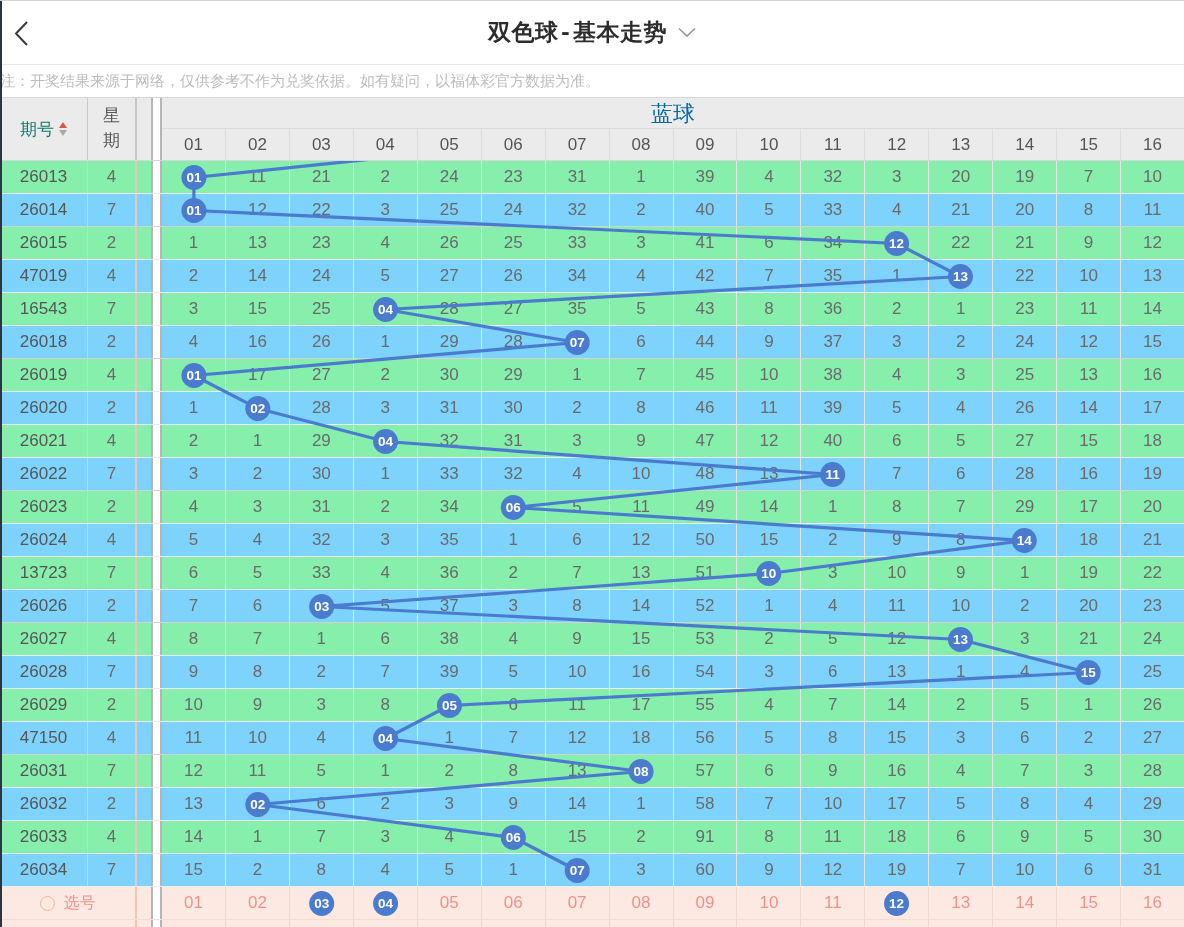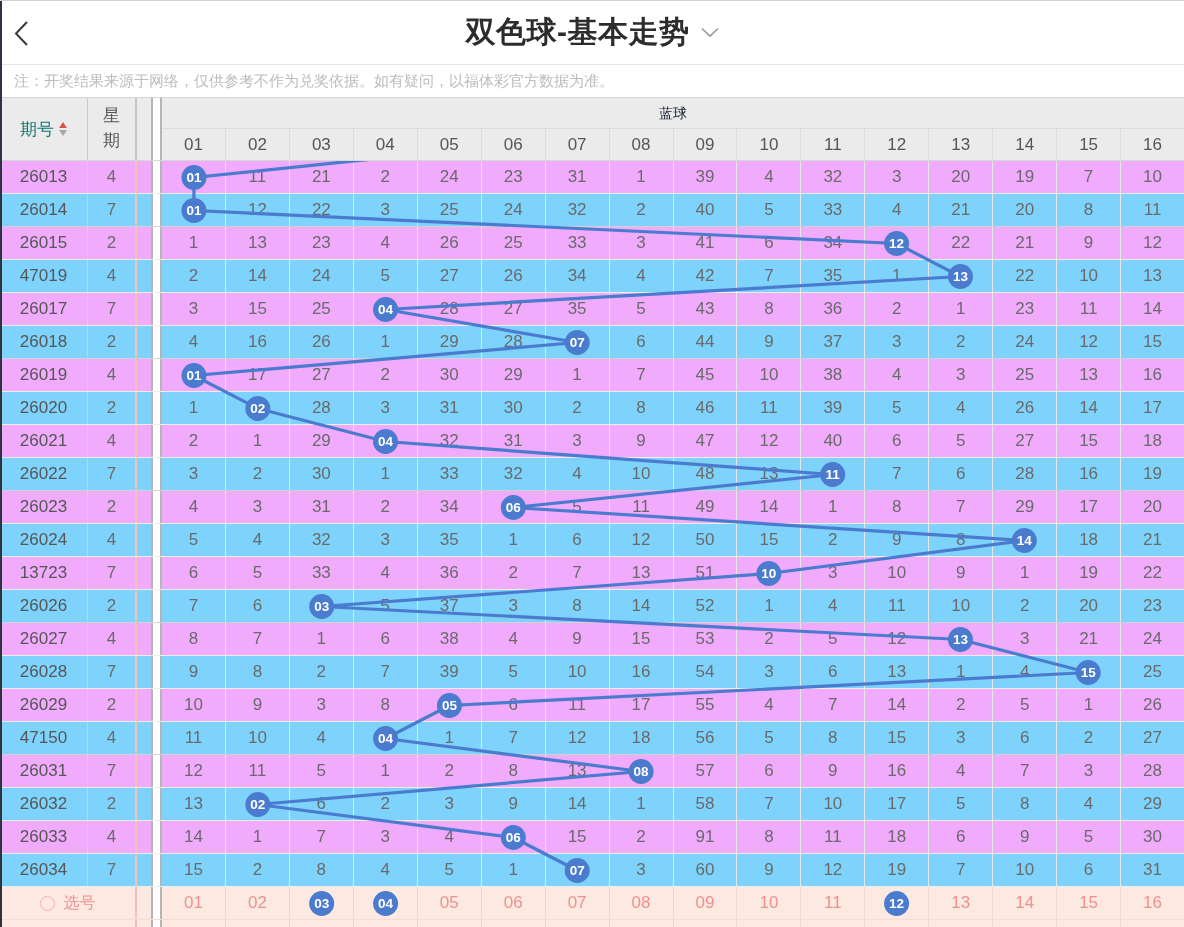--- a/index.html
+++ b/index.html
@@ -7,46 +7,46 @@
   body { font-family:"Liberation Sans","DejaVu Sans",sans-serif; }
   .page{ position:relative; width:1184px; height:927px; background:#fff; overflow:hidden;
          border-top:1px solid #d2d2d2; }
   .edge{ position:absolute; left:0; top:0; width:2px; height:100%; background:#2b3440; z-index:30; }
 
   
   .titlebar{ position:relative; height:64px; display:flex; align-items:center; justify-content:center;
              border-bottom:1px solid #e6e6e6; background:#fff; }
   .back-btn{ position:absolute; left:14px; top:19px; width:22px; height:28px; cursor:pointer; }
   .title-row{ display:flex; align-items:center; gap:11px; cursor:pointer; }
-  .title-text{ font-size:30px; font-weight:600; color:#2c2c2c; letter-spacing:.5px; }
+  .title-text{ font-size:23px; font-weight:600; color:#2c2c2c; letter-spacing:.5px;font-family:Liberation Mono, monospace; }
 
   
-  .notebar{ height:32px; line-height:31px; padding-left:14px; font-size:15px; color:#bcbcbc; background:#fff; }
+  .notebar{ height:32px; line-height:31px; font-size:15px; color:#bcbcbc; background:#fff; }
 
   
   .table-area{ position:relative; width:1184px; }
   .thead{ display:flex; height:64px; background:#ebebeb;
           border-top:1px solid #d6d6d6; border-bottom:1px solid #d6d6d6; }
   .ph-cell{ width:88px; border-right:1px solid #c9c9c9; display:flex; align-items:center; justify-content:center;
             gap:5px; font-size:17px; color:#0f766e; cursor:pointer; }
   .sort{ display:flex; flex-direction:column; align-items:center; gap:2px; }
   .tri-up{ width:0;height:0;border-left:4px solid transparent;border-right:4px solid transparent;border-bottom:6px solid #d9534f; }
   .tri-down{ width:0;height:0;border-left:4px solid transparent;border-right:4px solid transparent;border-top:6px solid #a8a8a8; }
   .wk-cell{ width:49px; border-right:2px solid #c6c6c6; display:flex; flex-direction:column; align-items:center;
             justify-content:center; font-size:17px; color:#555; line-height:1.45; }
   .spacer{ width:14px; }
   .dgap{ width:11px; border-left:2px solid #b5b5b5; border-right:2px solid #b5b5b5; background:#fff; }
   .bh-wrap{ flex:1; display:flex; flex-direction:column; }
-  .bh-group{ height:31px; line-height:31px; text-align:center; font-size:14px; color:#0f172a;
+  .bh-group{ height:31px; line-height:31px; text-align:center; font-size:22px; color:#0369a1;
              border-bottom:1px solid #dcdcdc; }
   .bh-cols{ flex:1; display:flex; }
   .bh-col{ flex:1; text-align:center; line-height:31px; font-size:17px; color:#555; border-right:1px solid #ddd; }
   .bh-col:last-child{ border-right:none; }
 
-  .trow{ display:flex; height:33px; border-bottom:1px solid #ededed; background:#f0abfc; }
+  .trow{ display:flex; height:33px; border-bottom:1px solid #ededed; background:#86efac; }
   .trow.alt{ background:#7dd3fc; }
   .trow.sep{ border-bottom-color:#d2d2d2; }
   .c-period{ width:88px; border-right:1px solid #d2d2d2; text-align:center; line-height:32px; font-size:17px; color:#565656; }
   .c-week{ width:49px; border-right:2px solid #f2c3bb; text-align:center; line-height:32px; font-size:17px; color:#6a6a6a; }
   .c-gap{ width:11px; border-left:2px solid #b5b5b5; border-right:2px solid #b5b5b5; background:#fff; }
   .c-val{ flex:1; border-right:1px solid #e6e6e6; text-align:center; line-height:32px; font-size:17px; color:#6a6a6a; }
   .c-val:last-child{ border-right:none; }
 
   
   .srow{ display:flex; height:33px; background:#fceae2; border-bottom:1px solid #f6dcd3; }
@@ -202,21 +202,21 @@
           <div class="c-val">42</div>
           <div class="c-val">7</div>
           <div class="c-val">35</div>
           <div class="c-val">1</div>
           <div class="c-val"></div>
           <div class="c-val">22</div>
           <div class="c-val">10</div>
           <div class="c-val">13</div>
         </div>
         <div class="trow">
-          <div class="c-period">26017</div>
+          <div class="c-period">16543</div>
           <div class="c-week">7</div>
           <div class="spacer"></div>
           <div class="c-gap"></div>
           <div class="c-val">3</div>
           <div class="c-val">15</div>
           <div class="c-val">25</div>
           <div class="c-val"></div>
           <div class="c-val">28</div>
           <div class="c-val">27</div>
           <div class="c-val">35</div>

